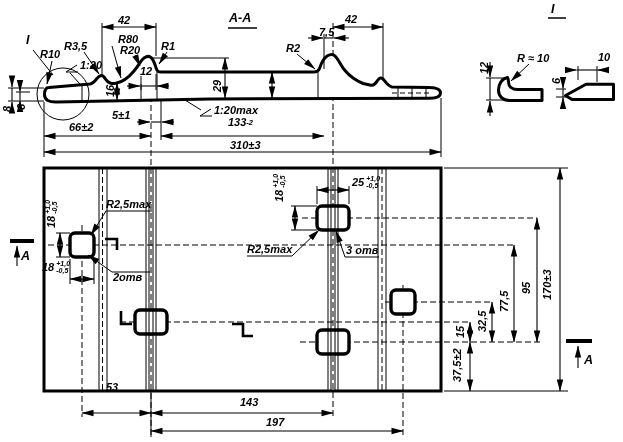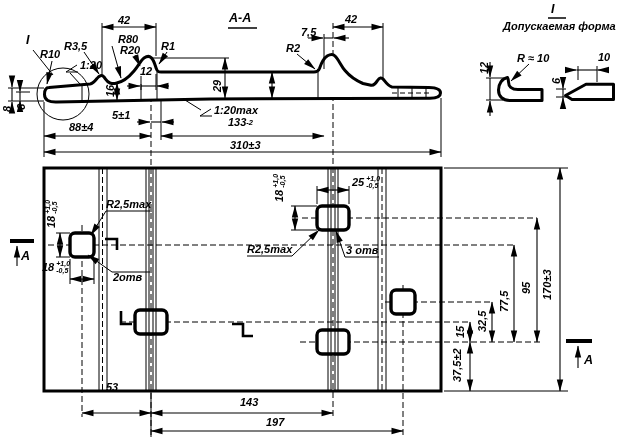--- a/index.html
+++ b/index.html
@@ -221,36 +221,35 @@
 <div class="lbl" style="left:40px;top:48px">R10</div>
 <div class="lbl" style="left:64px;top:40px">R3,5</div>
 <div class="lbl" style="left:118px;top:33px">R80</div>
 <div class="lbl" style="left:120px;top:44px">R20</div>
 <div class="lbl" style="left:161px;top:40px">R1</div>
 <div class="lbl" style="left:286px;top:42px">R2</div>
 <div class="lbl" style="left:80px;top:59px">1:20</div>
 <div class="lbl" style="left:214px;top:104px">1:20max</div>
 <div class="lbl" style="left:118px;top:14px">42</div>
 <div class="lbl" style="left:345px;top:13px">42</div>
-<div class="lbl" style="left:301px;top:26px">7,5</div>
+<div class="lbl" style="left:319px;top:26px">7,5</div>
 <div class="lbl" style="left:140px;top:65px">12</div>
 <div class="lbl rot" style="left:104px;top:97px">16</div>
 <div class="lbl rot" style="left:211px;top:92px">29</div>
 <div class="lbl rot" style="left:1px;top:112px">8</div>
 <div class="lbl rot" style="left:15px;top:110px">6</div>
 <div class="lbl" style="left:112px;top:109px">5±1</div>
-<div class="lbl" style="left:69px;top:121px">88±4</div>
+<div class="lbl" style="left:69px;top:121px">66±2</div>
 <div class="lbl" style="left:228px;top:116px">
   <span>133</span>
       <sup>-2</sup>
 </div>
 <div class="lbl" style="left:230px;top:139px">310±3</div>
 
 <div class="lbl big" style="left:551px;top:3px">I</div>
-<div class="lbl" style="left:503px;top:20px">Допускаемая форма</div>
 <div class="lbl rot" style="left:478px;top:74px">12</div>
 <div class="lbl" style="left:517px;top:52px">R ≈ 10</div>
 <div class="lbl" style="left:598px;top:51px">10</div>
 <div class="lbl rot" style="left:550px;top:84px">6</div>
 
 <div class="lbl rot" style="left:44px;top:228px">
   <span>18</span>
   <span class="tol">
         <span>+1,0</span>
         <span>-0,5</span>

